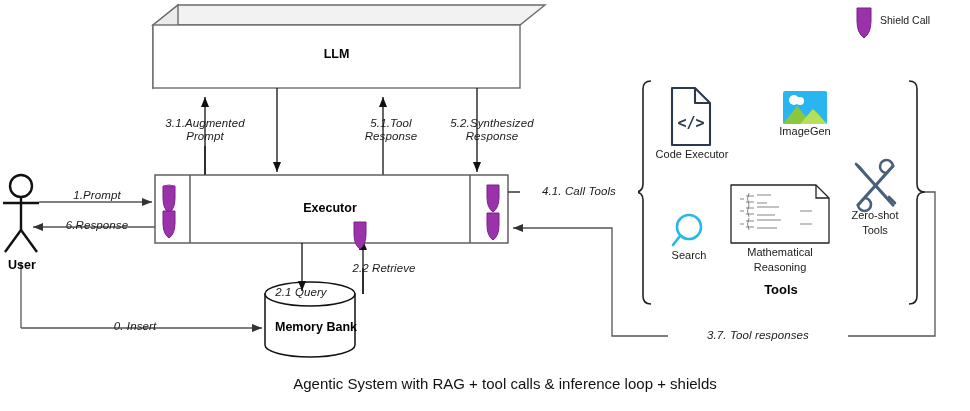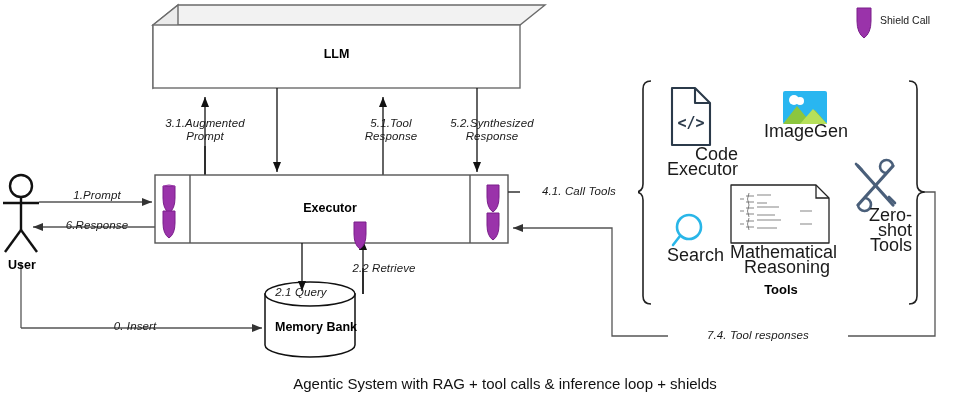--- a/index.html
+++ b/index.html
@@ -3,21 +3,21 @@
 <meta charset="utf-8">
 <style>
   html,body{margin:0;padding:0;background:#ffffff;}
   body{width:970px;height:411px;position:relative;overflow:hidden;
        font-family:"Liberation Sans",sans-serif;color:#000;}
   .stage{position:absolute;left:0;top:0;width:970px;height:411px;}
   .svg-layer{position:absolute;left:0;top:0;width:970px;height:411px;}
   .lbl{position:absolute;font-size:11.5px;line-height:13px;color:#1a1a1a;
        text-align:center;white-space:pre-line;letter-spacing:0.1px;font-style:italic;}
   .node-title{position:absolute;font-size:12.5px;font-weight:bold;text-align:center;}
-  .tool-cap{position:absolute;font-size:18px;line-height:15px;text-align:right;color:#1a1a1a;}
+  .tool-cap{position:absolute;font-size:11px;line-height:15px;text-align:center;color:#1a1a1a;}
   .legend-txt{position:absolute;font-size:10.5px;color:#1a1a1a;}
   .caption{position:absolute;font-size:15px;text-align:center;color:#111;}
 </style>
 </head>
 <body>
 
 <div class="stage">
 
   <svg class="svg-layer" viewBox="0 0 970 411">
     <defs>
@@ -183,21 +183,21 @@
   <div class="lbl" style="left:330px;top:262px;width:108px;text-align:center;">2.2 Retrieve</div>
 
   <div class="lbl" style="left:140px;top:117px;width:130px;">3.1.Augmented
 Prompt</div>
   <div class="lbl" style="left:340px;top:117px;width:102px;">5.1.Tool
 Response</div>
   <div class="lbl" style="left:422px;top:117px;width:140px;">5.2.Synthesized
 Response</div>
 
   <div class="lbl" style="left:520px;top:185px;width:118px;background:#fff;">4.1. Call Tools</div>
-  <div class="lbl" style="left:668px;top:329px;width:180px;background:#fff;">7.4. Tool responses</div>
+  <div class="lbl" style="left:668px;top:329px;width:180px;background:#fff;">3.7. Tool responses</div>
 
   <div class="tool-cap" style="left:646px;top:147px;width:92px;">Code Executor</div>
   <div class="tool-cap" style="left:762px;top:124px;width:86px;">ImageGen</div>
   <div class="tool-cap" style="left:654px;top:248px;width:70px;">Search</div>
   <div class="tool-cap" style="left:730px;top:245px;width:100px;white-space:pre-line;">Mathematical
 Reasoning</div>
   <div class="tool-cap" style="left:838px;top:208px;width:74px;white-space:pre-line;">Zero-shot
 Tools</div>
 
   <div class="legend-txt" style="left:880px;top:14px;">Shield Call</div>

